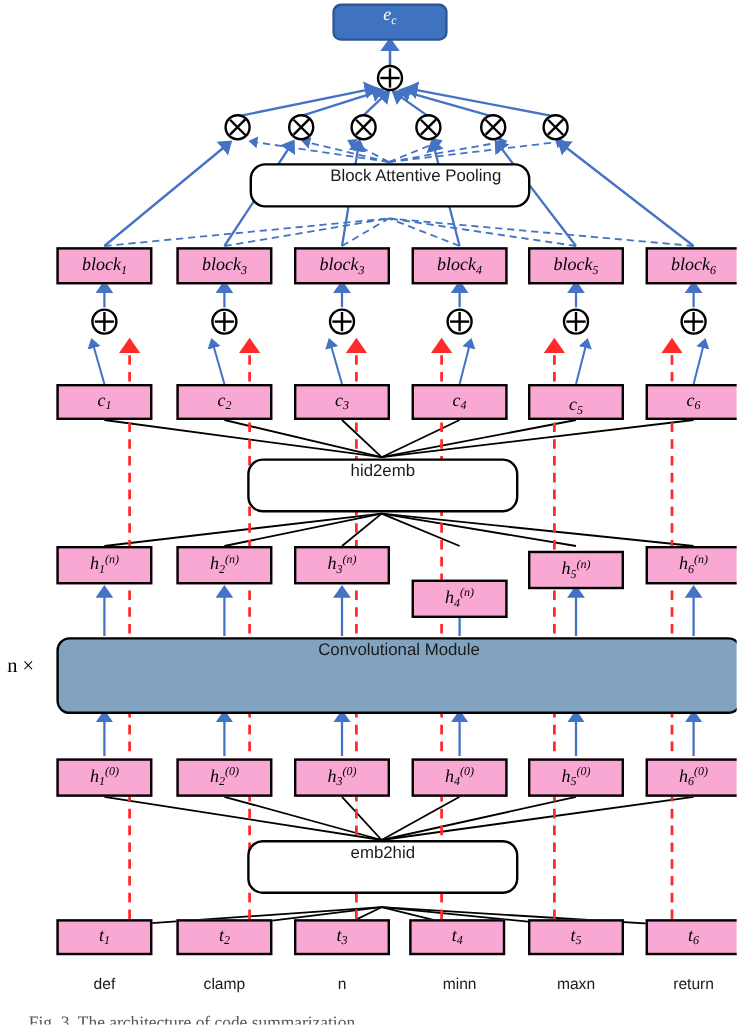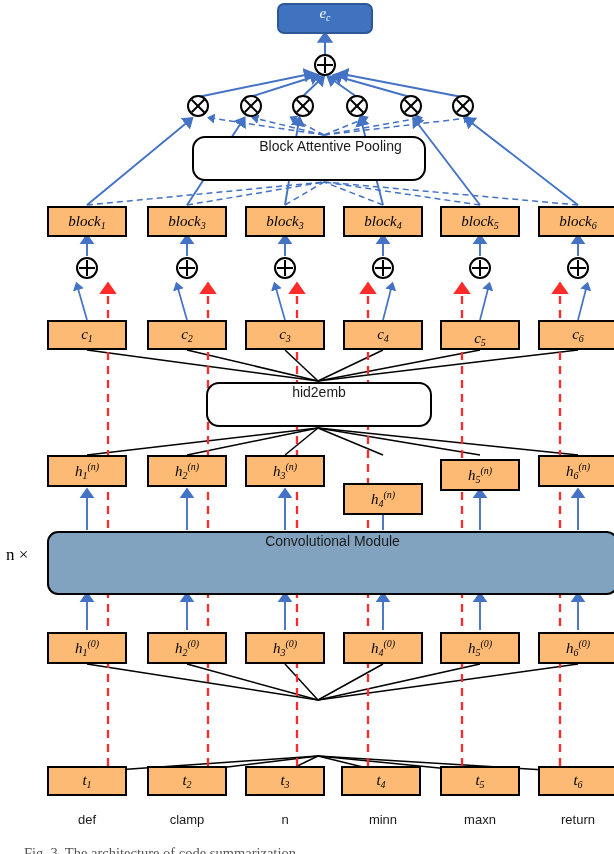--- a/index.html
+++ b/index.html
@@ -11,21 +11,21 @@
     background:#ffffff;
     overflow:hidden;
   }
   #svg-layer{position:absolute;left:0;top:0;width:614px;height:854px;}
 
   
   .node{
     position:absolute;
     box-sizing:border-box;
     display:flex;align-items:center;justify-content:center;
-    background:#fdba74;
+    background:#f9a8d4;
     border:2.2px solid #000000;
     font-family:"Liberation Serif", serif;
     font-style:italic;
     font-size:15px;
     color:#000000;
     white-space:nowrap;
     z-index:6;
   }
   .node.sq{border-radius:0;}
 
@@ -278,21 +278,21 @@
   <div class="op times" style="left:346px;top:95px;width:22px;height:22px;">
       <i></i>
     </div>
   <div class="op times" style="left:400px;top:95px;width:22px;height:22px;">
       <i></i>
     </div>
   <div class="op times" style="left:452px;top:95px;width:22px;height:22px;">
       <i></i>
     </div>
 
-  <div class="module" style="left:192px;top:136px;width:234px;height:45px;padding-left:43px;">
+  <div class="module" style="left:208px;top:136px;width:234px;height:37px;padding-left:43px;">
     <span>Block Attentive Pooling</span>
   </div>
 
   <div class="node sq" style="left:47px;top:206px;width:80px;height:31px;">
     <span><span>block</span><sub>1</sub></span>
   </div>
   <div class="node sq" style="left:147px;top:206px;width:80px;height:31px;">
     <span><span>block</span><sub>3</sub></span>
   </div>
   <div class="node sq" style="left:245px;top:206px;width:80px;height:31px;">
@@ -387,20 +387,23 @@
   <div class="node sq" style="left:343px;top:632px;width:80px;height:32px;">
     <span><span>h</span><sub>4</sub><sup>(0)</sup></span>
   </div>
   <div class="node sq" style="left:440px;top:632px;width:80px;height:32px;">
     <span><span>h</span><sub>5</sub><sup>(0)</sup></span>
   </div>
   <div class="node sq" style="left:538px;top:632px;width:80px;height:32px;">
     <span><span>h</span><sub>6</sub><sup>(0)</sup></span>
   </div>
 
+  <div class="module" style="left:206px;top:700px;width:226px;height:45px;">
+    <span>emb2hid</span>
+  </div>
 
   <div class="node sq" style="left:47px;top:766px;width:80px;height:30px;">
     <span><span>t</span><sub>1</sub></span>
   </div>
   <div class="node sq" style="left:147px;top:766px;width:80px;height:30px;">
     <span><span>t</span><sub>2</sub></span>
   </div>
   <div class="node sq" style="left:245px;top:766px;width:80px;height:30px;">
     <span><span>t</span><sub>3</sub></span>
   </div>

